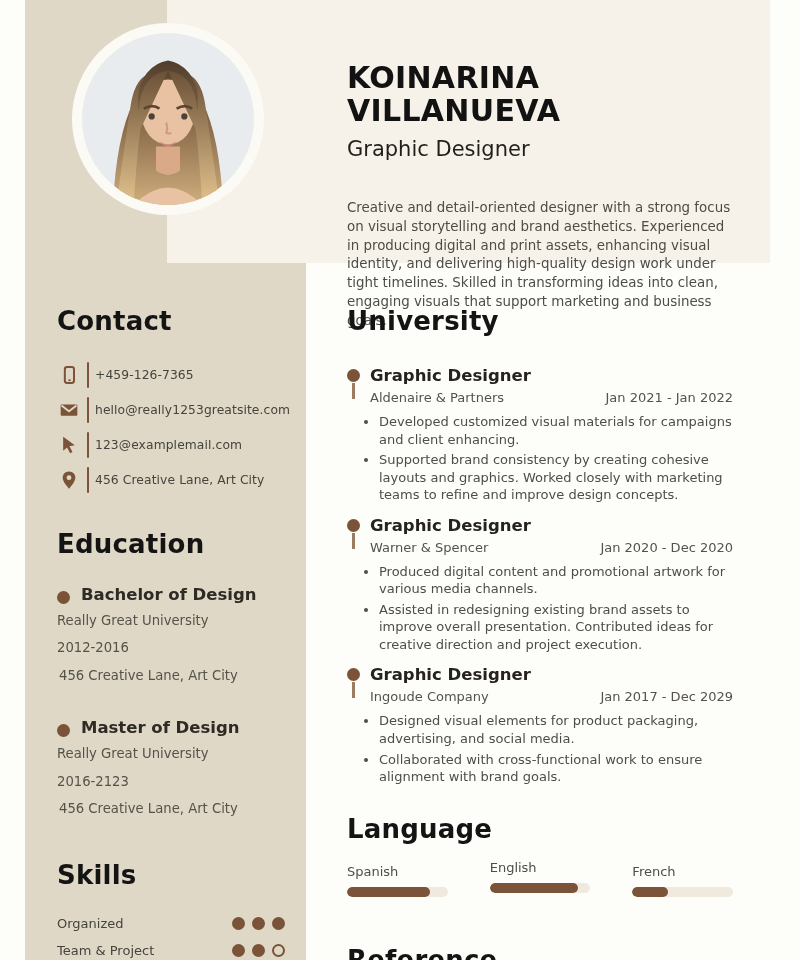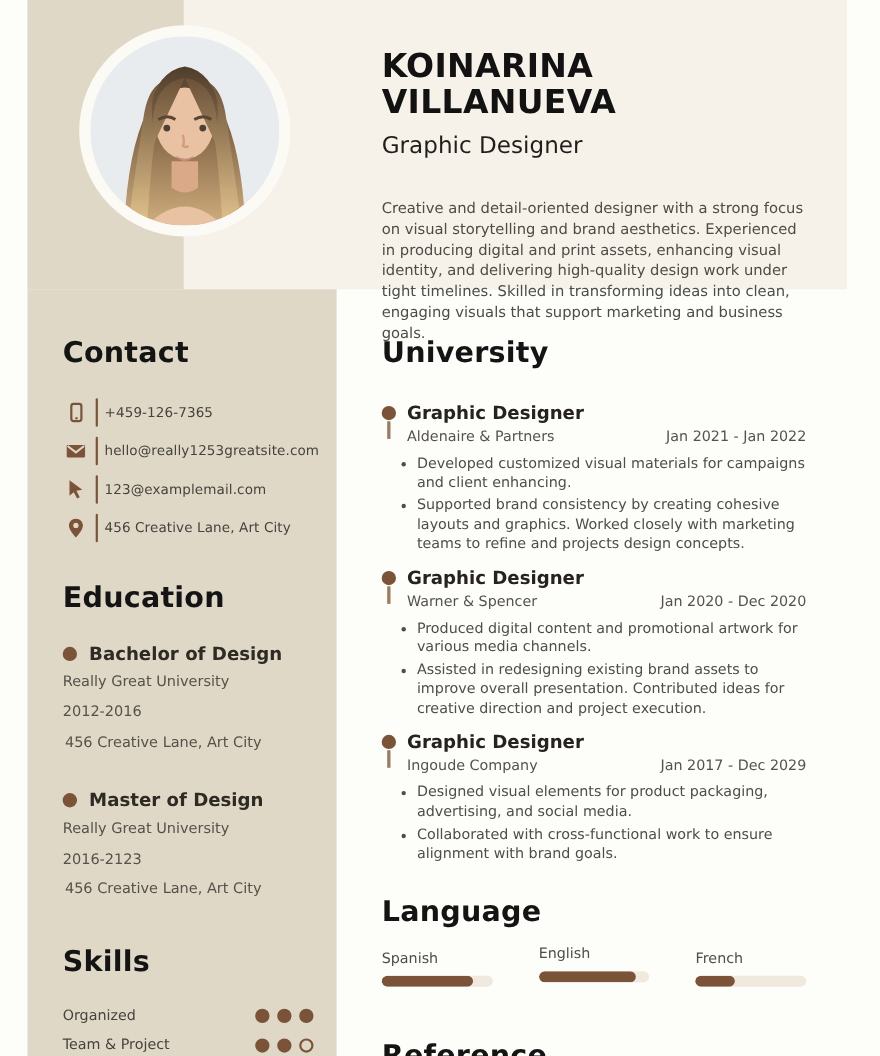--- a/index.html
+++ b/index.html
@@ -19,40 +19,40 @@
   
   .photo-ring {
     position:absolute; left:72px; top:23px; width:192px; height:192px;
     background:#fcfaf5; border-radius:50%;
     display:flex; align-items:center; justify-content:center;
   }
   .photo { width:172px; height:172px; border-radius:50%; overflow:hidden; }
   .photo svg { display:block; }
 
   
-  .header-text { position:absolute; left:347px; top:44px; width:400px; }
+  .header-text { position:absolute; left:347px; top:61px; width:400px; }
   .name { font-size:30px; font-weight:800; color:#121212; letter-spacing:0.3px; line-height:1.1; }
   .role { margin-top:10px; font-size:21px; color:#201f1b; }
   .summary { margin-top:38px; width:392px; font-size:13.4px; line-height:1.4; color:#4e4c46; }
 
   
   .sec-heading { font-size:26px; font-weight:800; color:#141414; letter-spacing:0.2px; }
 
   
   .sidebar-content { position:absolute; left:57px; top:306px; width:228px; }
   .contact-list { margin-top:26px; }
   .contact-row { display:flex; align-items:center; gap:6px; margin-bottom:9px; min-height:26px; }
   .cicon { width:24px; display:flex; align-items:center; justify-content:center; flex:0 0 24px; }
   .vline { width:2px; height:26px; background:#7a5338; border-radius:1px; flex:0 0 2px; }
   .cval { font-size:12.3px; color:#45433d; letter-spacing:0.1px; }
 
   .edu-heading { margin-top:36px; }
   .edu-item { margin-top:26px; }
   .edu-item + .edu-item { margin-top:32px; }
-  .edu-title-row { display:flex; align-items:center; gap:11px; }
+  .edu-title-row { display:flex; align-items:flex-end; gap:11px; }
   .edu-dot { width:13px; height:13px; border-radius:50%; background:#7a5338; flex:0 0 13px; }
   .edu-degree { font-size:16.5px; font-weight:600; color:#2e2a24; }
   .edu-line { font-size:13.2px; color:#55524a; margin-top:7px; line-height:1.55; }
   .edu-line.indent { padding-left:2px; }
 
   .skills-heading { margin-top:40px; }
   .skills-list { margin-top:26px; }
   .skill-row { display:flex; justify-content:space-between; align-items:flex-start; margin-bottom:11px; }
   .skill-label { font-size:13px; color:#45433d; width:145px; line-height:1.25; }
   .dots { display:flex; gap:7px; padding-top:1px; }
@@ -224,21 +224,21 @@
         <span class="pin-head"></span>
         <span class="pin-stem"></span>
       </span>
     <div class="job-title">Graphic Designer</div>
     <div class="job-meta">
       <span class="job-company">Aldenaire &amp; Partners</span>
       <span class="job-dates">Jan 2021 - Jan 2022</span>
     </div>
     <ul class="job-bullets">
       <li>Developed customized visual materials for campaigns and client enhancing.</li>
-      <li>Supported brand consistency by creating cohesive layouts and graphics. Worked closely with marketing teams to refine and projects design concepts.</li>
+      <li>Supported brand consistency by creating cohesive layouts and graphics. Worked closely with marketing teams to refine and improve design concepts.</li>
     </ul>
   </div>
 
   <div class="job">
     <span class="pin">
         <span class="pin-head"></span>
         <span class="pin-stem"></span>
       </span>
     <div class="job-title">Graphic Designer</div>
     <div class="job-meta">

